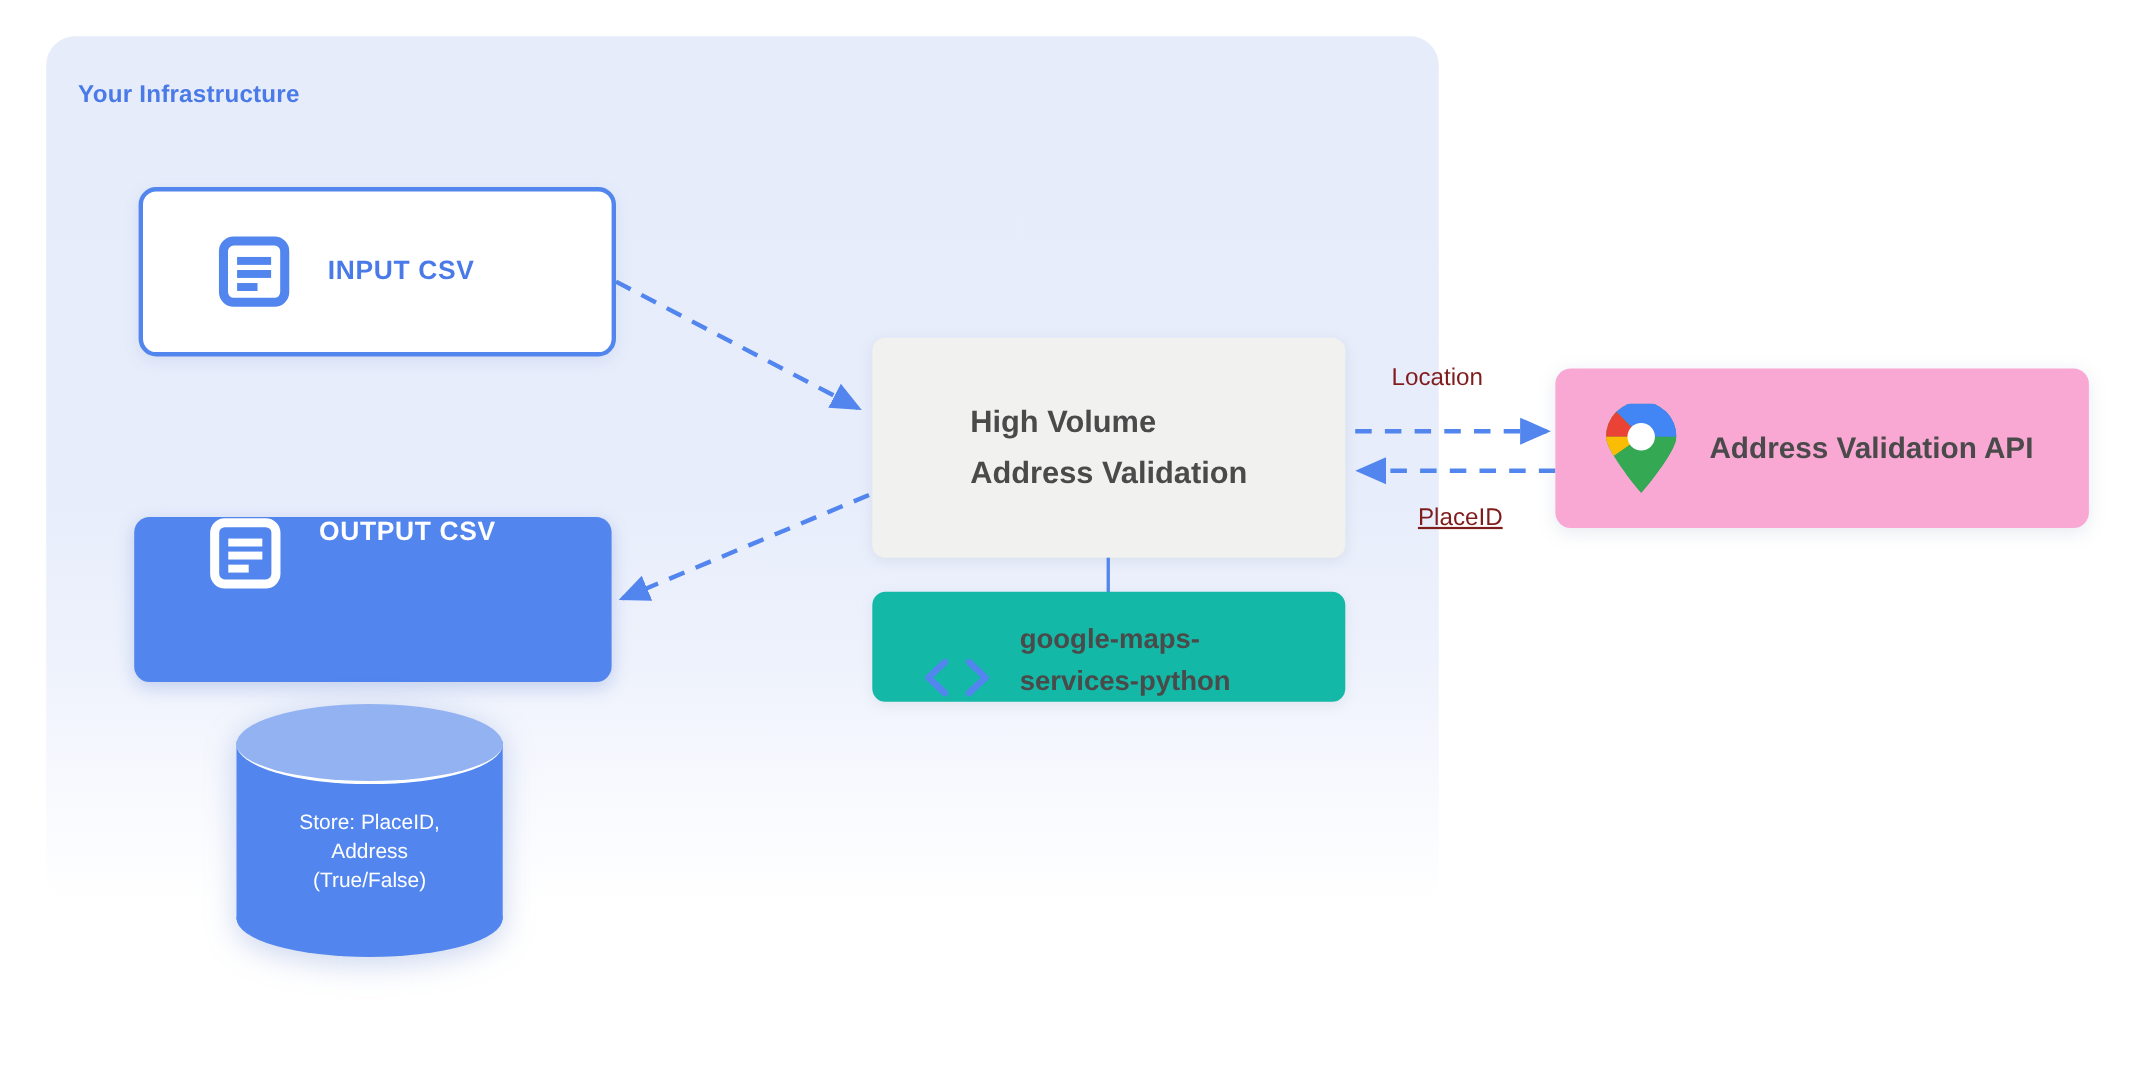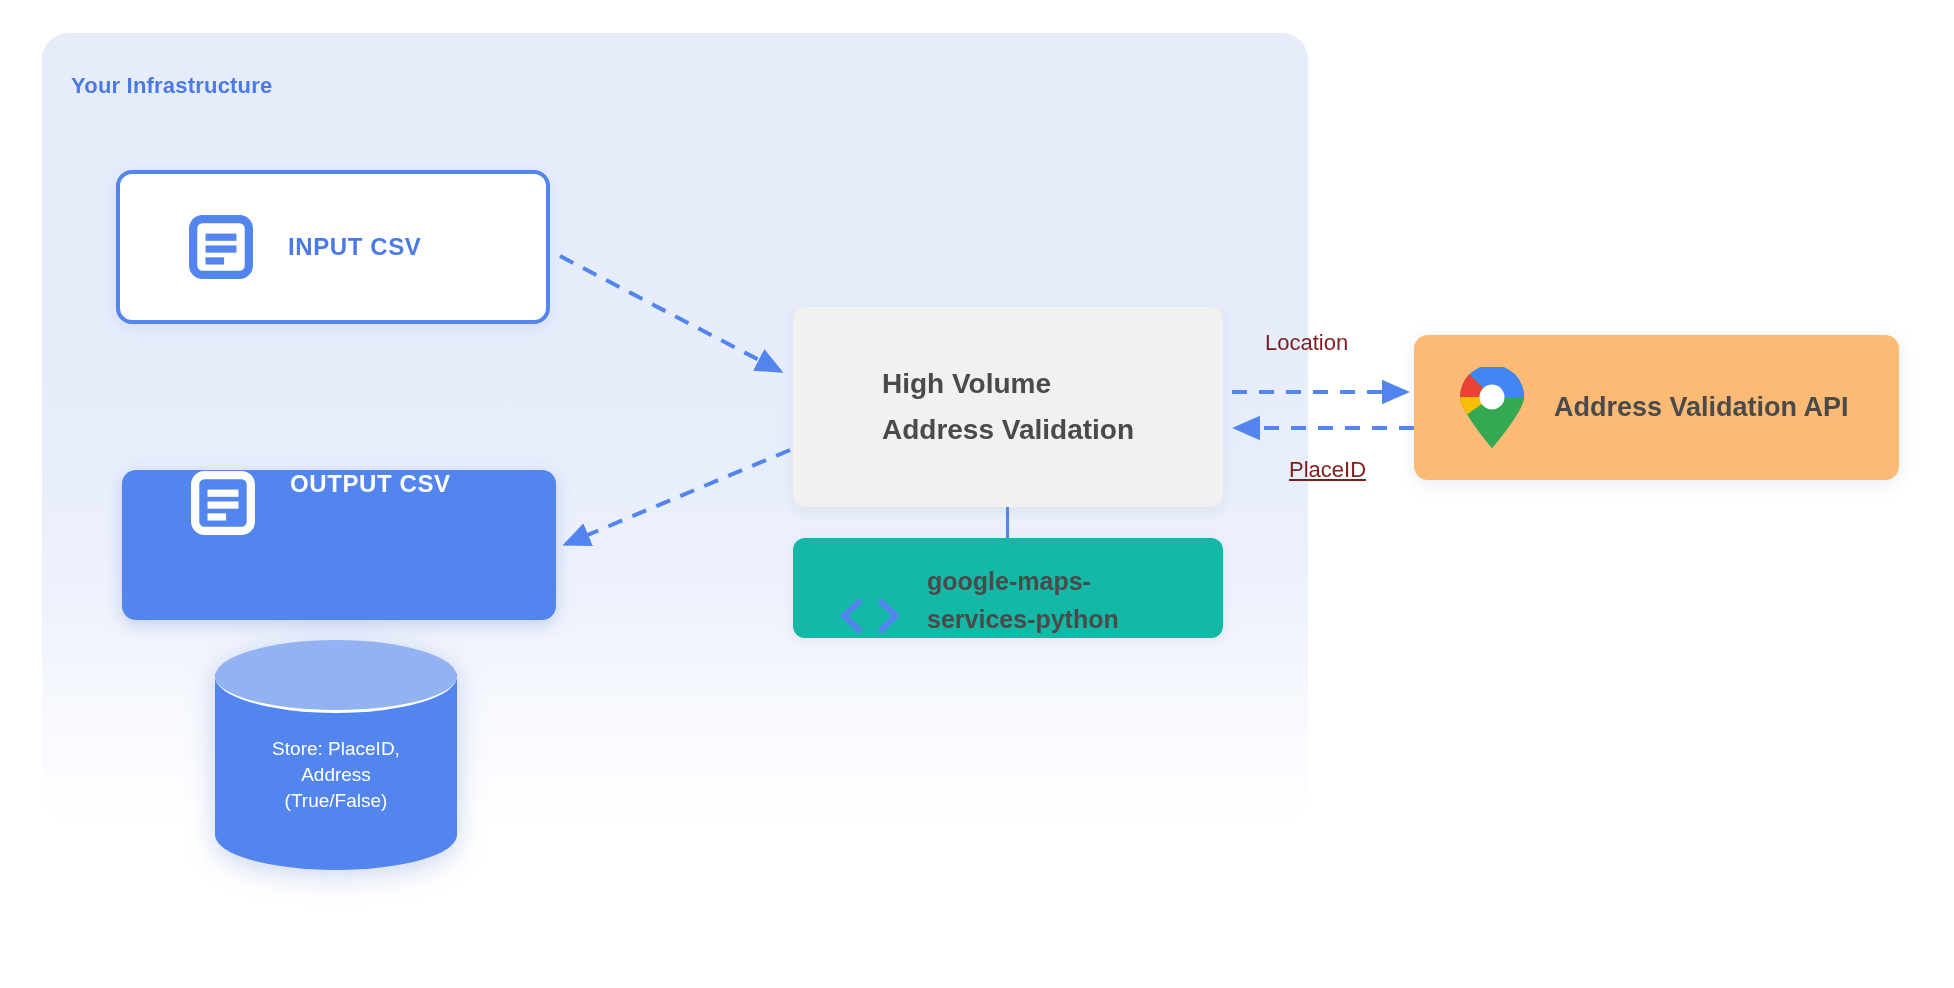--- a/index.html
+++ b/index.html
@@ -35,21 +35,21 @@
     color:#4a7ae8;
     letter-spacing:.2px;
     margin-left:29px;
   }
 
   
   .card{position:absolute;box-sizing:border-box;}
 
   
   .input-csv{
-    left:116px; top:170px;
+    left:126px; top:170px;
     width:434px; height:154px;
     background:#ffffff;
     border:4px solid #5286ee;
     border-radius:16px;
     display:flex;align-items:center;
     box-shadow:0 4px 14px rgba(90,120,190,.13);
   }
   .input-csv .label{
     font-size:24px;font-weight:bold;color:#4a7ae8;letter-spacing:.6px;
   }
@@ -129,21 +129,21 @@
   }
   .code-icon{width:70px;height:44px;margin-left:42px;margin-right:22px;flex:none;}
   .lib-box .label{
     font-size:25px;font-weight:bold;color:#4a4a4a;line-height:38px;
   }
 
   
   .api-card{
     left:1414px; top:335px;
     width:485px; height:145px;
-    background:#fdba74;
+    background:#f9a8d4;
     border-radius:14px;
     display:flex;align-items:center;
     box-shadow:0 4px 16px rgba(120,135,165,.17);
   }
   .pin-icon{width:72px;height:82px;margin-left:42px;margin-right:26px;flex:none;}
   .api-card .label{font-size:27px;font-weight:bold;color:#4a4a4a;}
 
   
   .edge-label{
     position:absolute;

